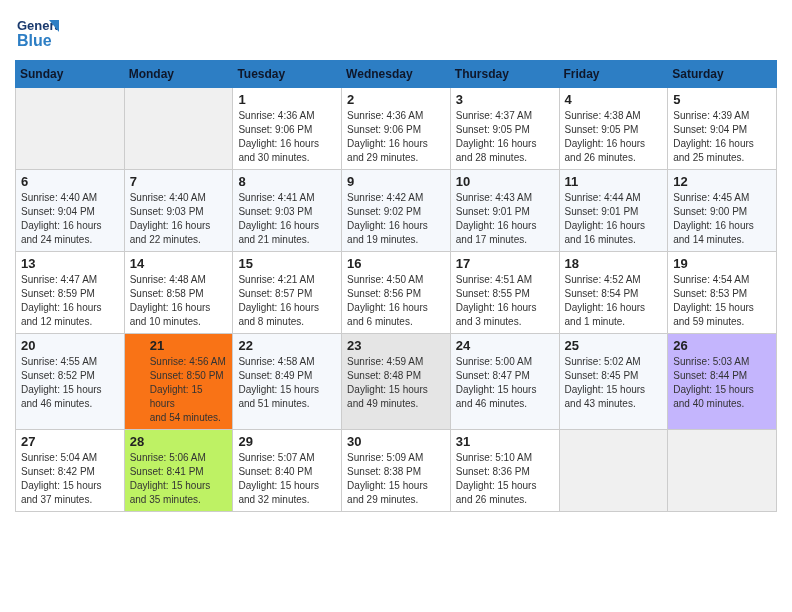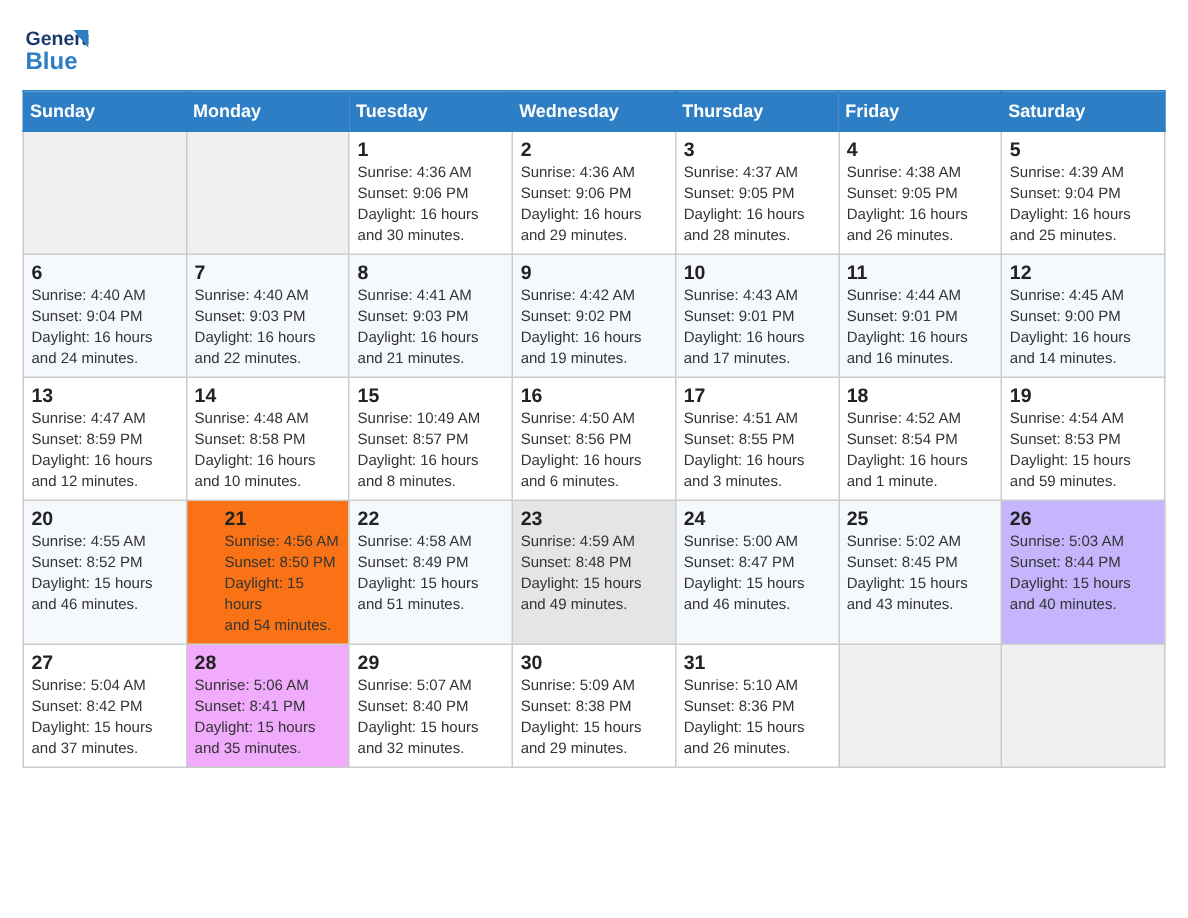--- a/index.html
+++ b/index.html
@@ -41,21 +41,21 @@
       font-size: 15px;
       color: #333;
     }
     table {
       width: 100%;
       border-collapse: collapse;
       font-size: 10.5px;
     }
     thead tr th {
       background-color: #2d7ec4;
-      color: #ffffff;
+      color: #0f172a;
       font-size: 12px;
       font-weight: bold;
       padding: 6px 4px;
       text-align: left;
       border: 1px solid #2d7ec4;
     }
     tbody tr td {
       border: 1px solid #ccc;
       vertical-align: top;
       padding: 4px 5px;
@@ -216,21 +216,21 @@
         </td>
         <td style="background: rgb(255, 255, 255);">
           <span class="day-num">14</span>
           <div class="cell-text">Sunrise: 4:48 AM</div>
           <div class="cell-text">Sunset: 8:58 PM</div>
           <div class="cell-text">Daylight: 16 hours</div>
           <div class="cell-text">and 10 minutes.</div>
         </td>
         <td style="background: rgb(255, 255, 255);">
           <span class="day-num">15</span>
-          <div class="cell-text">Sunrise: 10:49 AM</div>
+          <div class="cell-text">Sunrise: 4:21 AM</div>
           <div class="cell-text">Sunset: 8:57 PM</div>
           <div class="cell-text">Daylight: 16 hours</div>
           <div class="cell-text">and 8 minutes.</div>
         </td>
         <td style="background: rgb(255, 255, 255);">
           <span class="day-num">16</span>
           <div class="cell-text">Sunrise: 4:50 AM</div>
           <div class="cell-text">Sunset: 8:56 PM</div>
           <div class="cell-text">Daylight: 16 hours</div>
           <div class="cell-text">and 6 minutes.</div>
@@ -309,21 +309,21 @@
         </td>
       </tr>
       <tr>
         <td style="background: rgb(255, 255, 255);">
           <span class="day-num">27</span>
           <div class="cell-text">Sunrise: 5:04 AM</div>
           <div class="cell-text">Sunset: 8:42 PM</div>
           <div class="cell-text">Daylight: 15 hours</div>
           <div class="cell-text">and 37 minutes.</div>
         </td>
-        <td style="background: #f0abfc;">
+        <td style="background: #bef264;">
           <span class="day-num">28</span>
           <div class="cell-text">Sunrise: 5:06 AM</div>
           <div class="cell-text">Sunset: 8:41 PM</div>
           <div class="cell-text">Daylight: 15 hours</div>
           <div class="cell-text">and 35 minutes.</div>
         </td>
         <td style="background: rgb(255, 255, 255);">
           <span class="day-num">29</span>
           <div class="cell-text">Sunrise: 5:07 AM</div>
           <div class="cell-text">Sunset: 8:40 PM</div>

